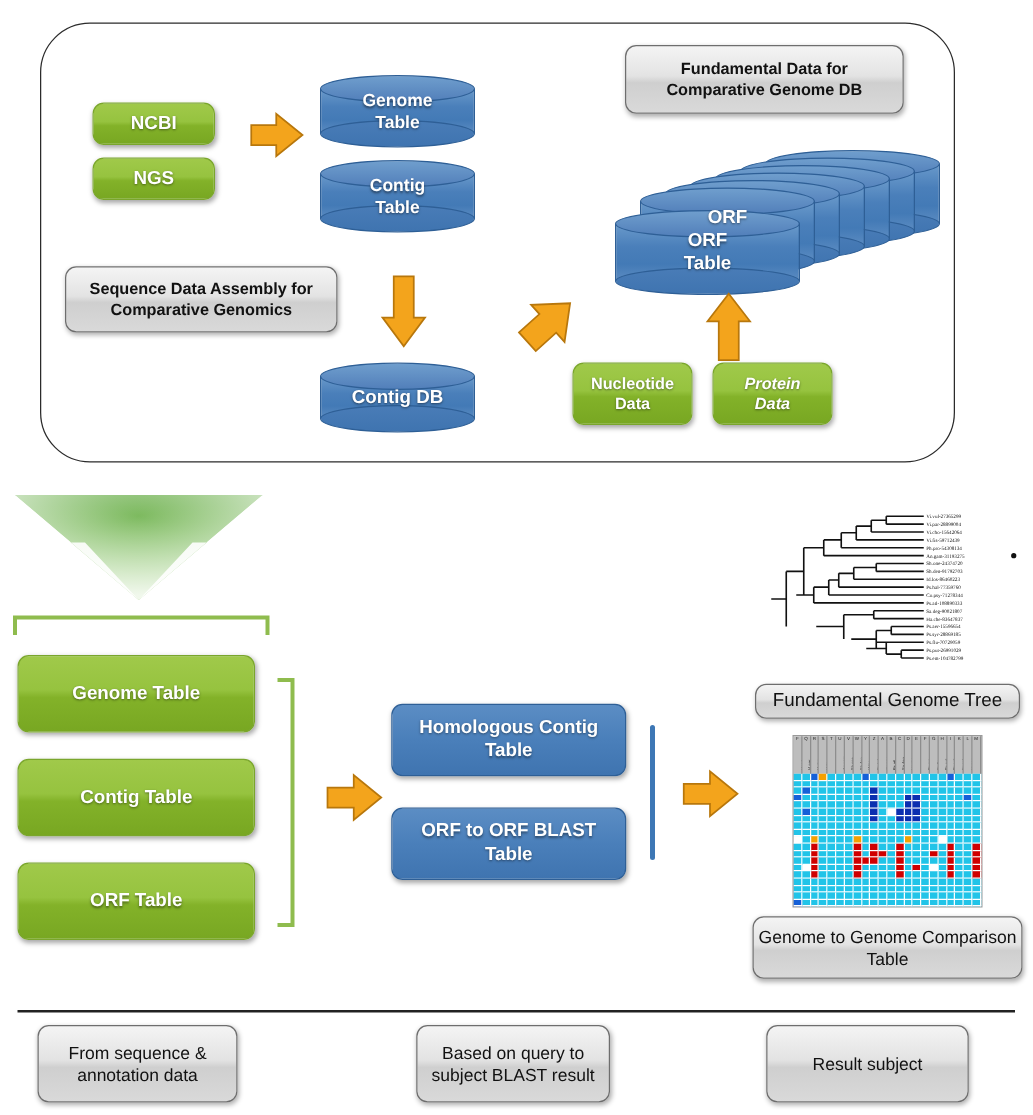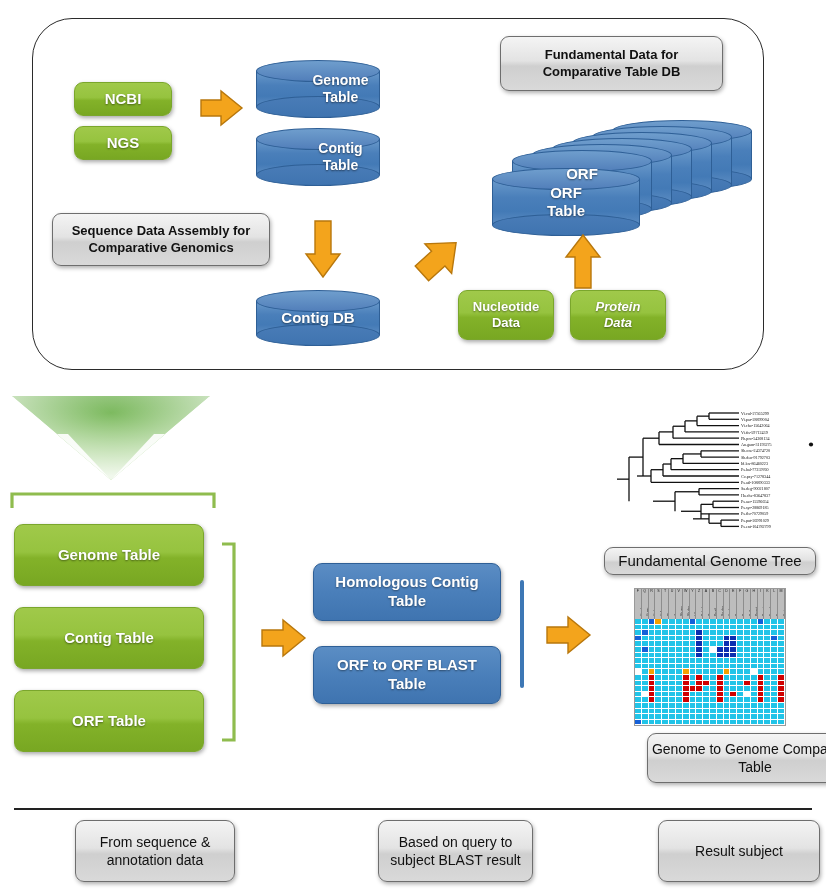--- a/index.html
+++ b/index.html
@@ -48,21 +48,21 @@
     border:1.8px solid #2e5f96;box-sizing:border-box;}
   .cyl .bot{position:absolute;left:0;right:0;bottom:0;height:22px;border-radius:50%;
     background:linear-gradient(to bottom,#497cb7,#3f74b0);
     border:1.8px solid #2e5f96;box-sizing:border-box;}
   .cyl .lbl{position:absolute;left:0;right:0;top:0;bottom:0;
     display:flex;align-items:center;justify-content:center;text-align:center;
     color:#fff;font-weight:bold;text-shadow:0 1px 2px rgba(0,0,0,.5);
     line-height:1.2;z-index:5;}
 
   
-  .fs15{font-size:15px;} .fs14{font-size:14px;margin-left:45px;} .fs13{font-size:13px;}
+  .fs15{font-size:15px;} .fs14{font-size:14px;} .fs13{font-size:13px;}
 
   
   #sep{left:14px;top:808px;width:798px;height:2px;background:#222;}
 </style>
 </head>
 <body>
 
 <div class="abs" id="top-panel"></div>
 
 <div class="abs green-box fs15" style="left:74px;top:82px;width:98px;height:34px;">
@@ -90,21 +90,21 @@
   <div class="body"></div>
   <div class="bot"></div>
   <div class="top"></div>
   <div class="lbl fs14">
     <span style="white-space:pre-line">Contig
 Table</span>
   </div>
 </div>
 
 <div class="abs gray-box bold fs13" style="left:500px;top:36px;width:223px;height:55px;padding:0 8px;">
-  <span>Fundamental Data for Comparative Table DB</span>
+  <span>Fundamental Data for Comparative Genome DB</span>
 </div>
 
 <div class="cyl" style="left:612px;top:120px;width:140px;height:70px;">
   <div class="body"></div>
   <div class="bot"></div>
   <div class="top"></div>
 </div>
 <div class="cyl" style="left:592px;top:126px;width:140px;height:70px;">
   <div class="body"></div>
   <div class="bot"></div>

